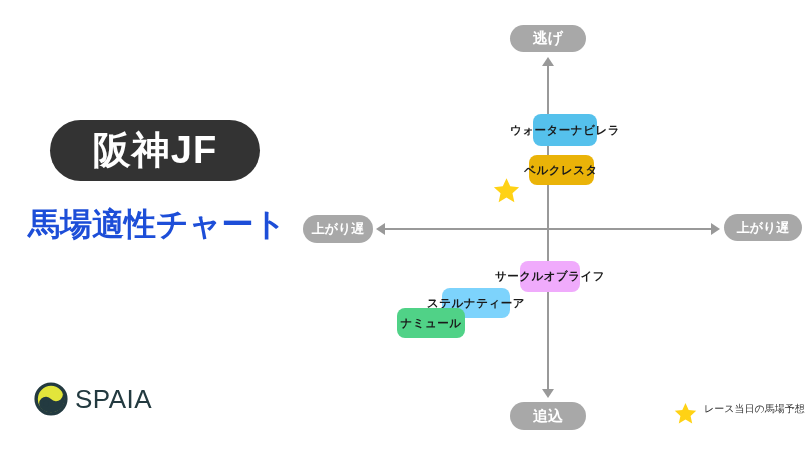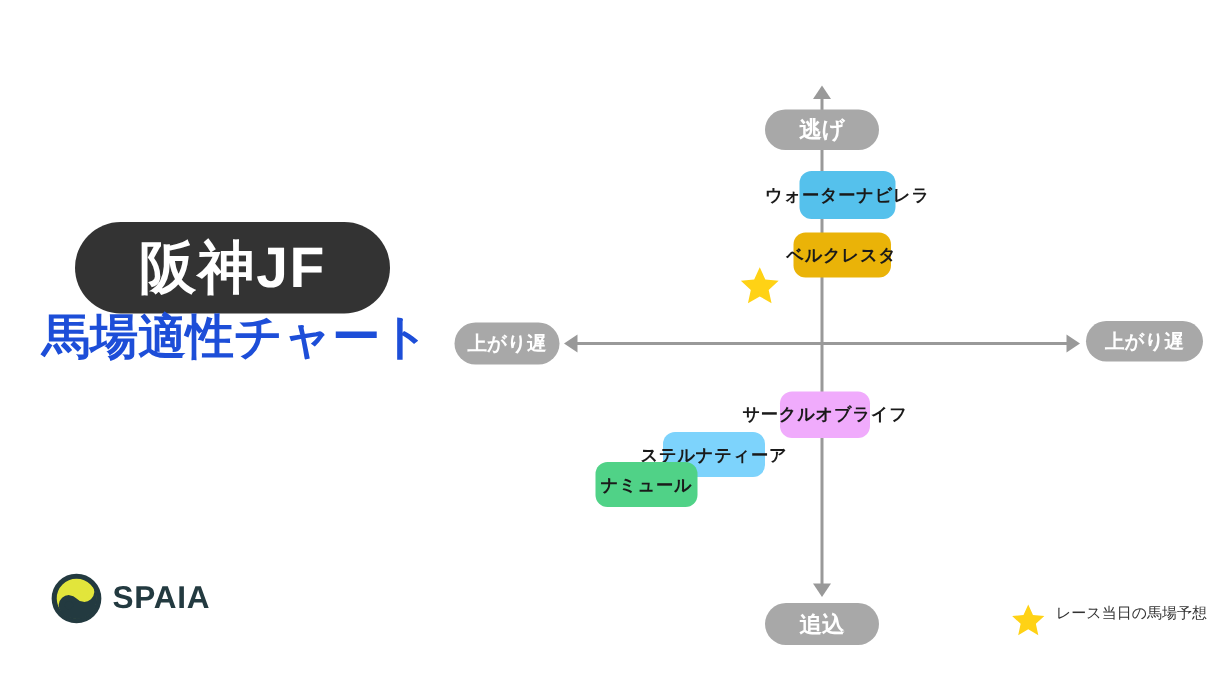--- a/index.html
+++ b/index.html
@@ -6,21 +6,21 @@
   body{
     width:812px;height:456px;position:relative;background:#ffffff;
     font-family:"Liberation Sans","DejaVu Sans",sans-serif;overflow:hidden;
   }
   .abs{position:absolute;}
 
   
   .title-badge{
     left:50px;top:120px;width:210px;height:61px;border-radius:31px;
     background:#333333;color:#ffffff;display:flex;align-items:center;justify-content:center;
-    font-size:38px;font-weight:700;letter-spacing:1px;margin-top:28px;
+    font-size:38px;font-weight:700;letter-spacing:1px;
   }
   .subtitle{
     left:28px;top:203px;width:252px;text-align:center;
     font-size:32px;font-weight:700;color:#1d4ed8;letter-spacing:0px;white-space:nowrap;
   }
 
   
   .axis-line{background:#999999;z-index:1;}
   .v-line{left:547px;top:62px;width:1.5px;height:331px;}
   .h-line{left:380px;top:228px;width:334px;height:1.5px;}
@@ -28,21 +28,21 @@
   .arrow{width:0;height:0;z-index:1;}
   .arrow-up{left:542px;top:57px;border-left:6px solid transparent;border-right:6px solid transparent;border-bottom:9px solid #999999;}
   .arrow-down{left:542px;top:389px;border-left:6px solid transparent;border-right:6px solid transparent;border-top:9px solid #999999;}
   .arrow-left{left:376px;top:223px;border-top:6px solid transparent;border-bottom:6px solid transparent;border-right:9px solid #999999;}
   .arrow-right{left:711px;top:223px;border-top:6px solid transparent;border-bottom:6px solid transparent;border-left:9px solid #999999;}
 
   .axis-pill{
     background:#a8a8a8;color:#ffffff;font-weight:700;border-radius:15px;
     display:flex;align-items:center;justify-content:center;white-space:nowrap;z-index:2;
   }
-  .pill-top{left:510px;top:25px;width:76px;height:27px;font-size:15px;margin-top:48px;}
+  .pill-top{left:510px;top:25px;width:76px;height:27px;font-size:15px;}
   .pill-bottom{left:510px;top:402px;width:76px;height:28px;font-size:15px;}
   .pill-left{left:303px;top:215px;width:70px;height:28px;font-size:13px;}
   .pill-right{left:724px;top:214px;width:78px;height:27px;font-size:13px;}
 
   
   #points-layer{left:0;top:0;width:812px;height:456px;z-index:3;}
   .horse-box{
     position:absolute;border-radius:8px;
     display:flex;align-items:center;justify-content:center;
   }
@@ -54,21 +54,21 @@
   #star-marker{z-index:4;width:27px;height:27px;}
 
   
   .legend{left:674px;top:402px;height:25px;display:flex;align-items:flex-start;z-index:5;}
   .legend svg{width:23px;height:23px;margin-right:7px;}
   .legend-text{font-size:10px;color:#333333;white-space:nowrap;}
 
   
   .logo{left:34px;top:382px;height:34px;display:flex;align-items:center;z-index:5;}
   .logo svg{width:34px;height:34px;margin-right:7px;}
-  .logo-text{font-size:21px;font-weight:700;color:#233A40;letter-spacing:0.5px;}
+  .logo-text{font-size:26px;font-weight:400;color:#233A40;letter-spacing:0.5px;}
 </style>
 </head>
 <body>
 
 <div class="abs title-badge">阪神JF</div>
 <div class="abs subtitle">馬場適性チャート</div>
 
 <div class="abs axis-line v-line"></div>
 <div class="abs axis-line h-line"></div>
 <div class="abs arrow arrow-up"></div>

